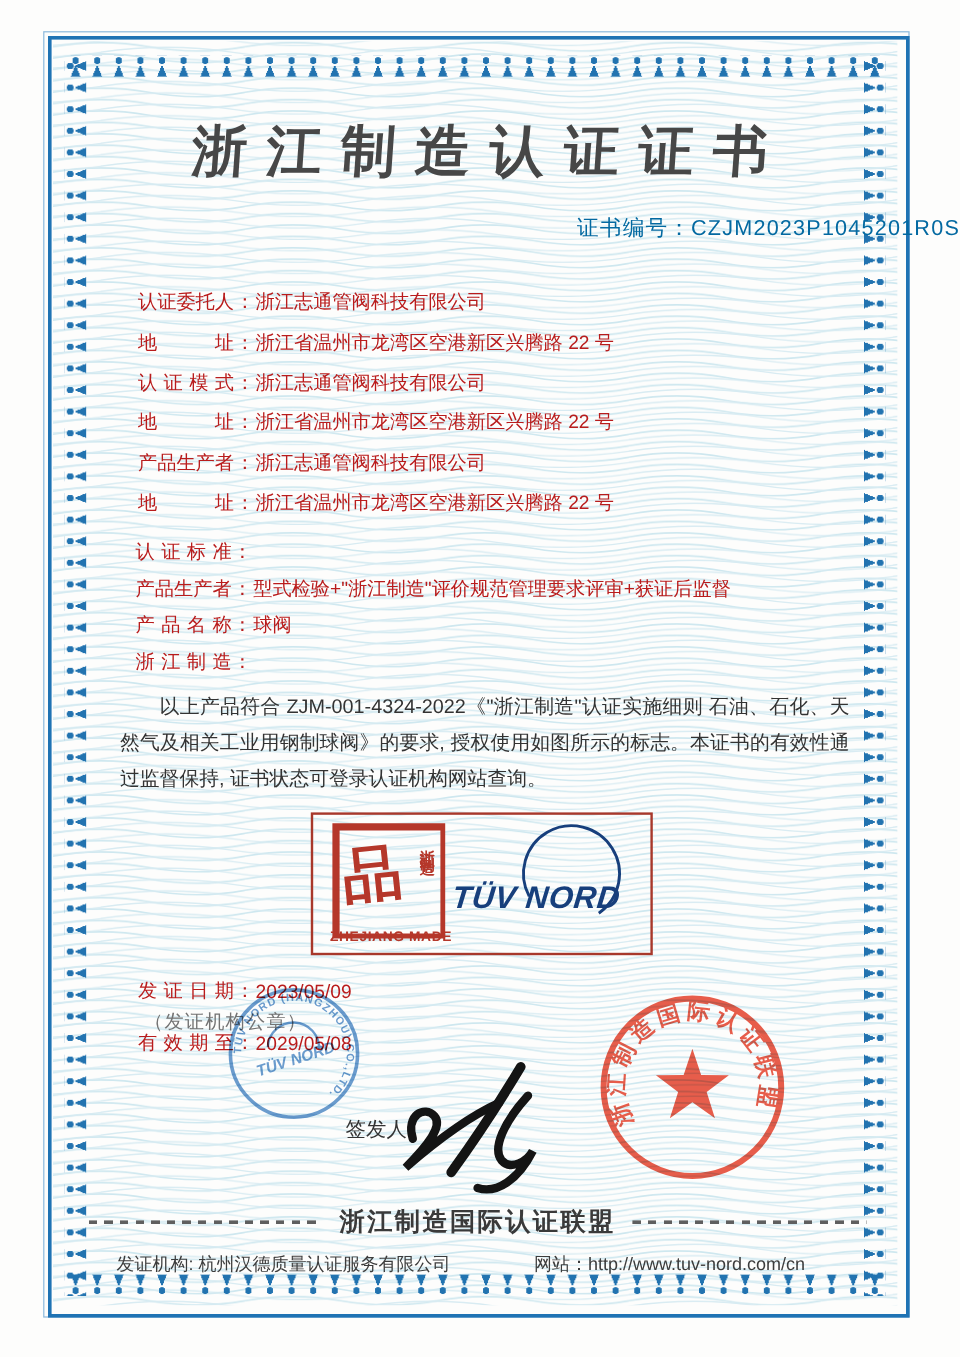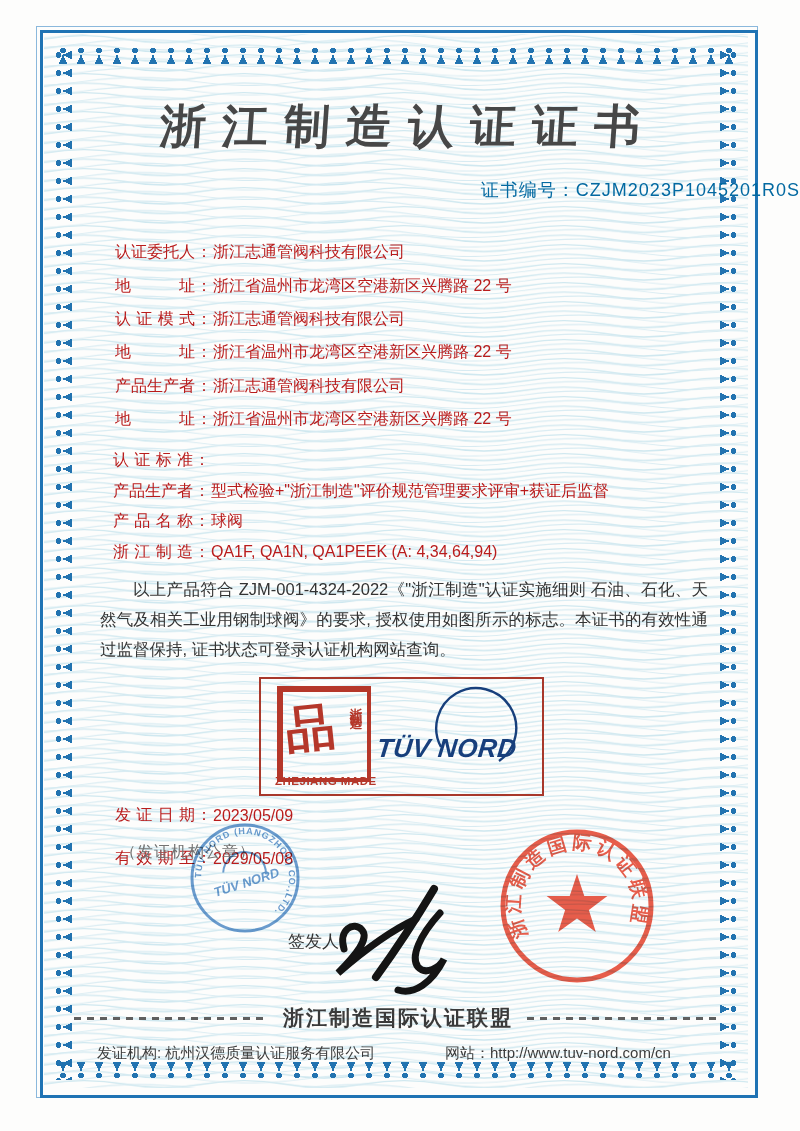--- a/index.html
+++ b/index.html
@@ -41,21 +41,21 @@
 
   .frow{display:flex;align-items:center;font-size:16px;color:#b91c1c;}
   .flabel{display:inline-block;width:80px;text-align:justify;text-align-last:justify;}
   .fcolon{display:inline-block;width:18px;text-align:center;}
   .fvalue{white-space:nowrap;}
   .block1{left:115px;top:236px;}
   .block1 .frow{height:33.4px;}
   .block2{left:113px;top:445px;}
   .block2 .frow{height:30.7px;}
   .dates{left:115px;top:794px;}
-  .dates .frow{height:43px;}
+  .dates .frow{height:43px;align-items:flex-end;}
 
   .statement{left:100px;top:574px;width:608px;font-size:16.5px;line-height:30px;
              text-align:justify;text-indent:2em;color:#333;}
 
   .seal-note{left:120px;top:842px;font-size:16px;color:#737373;letter-spacing:1px;}
   .issuer{left:288px;top:930px;font-size:17px;color:#333;}
 
   
   .logobox{left:259px;top:677px;width:281px;height:115px;border:2px solid #a8382b;background:transparent;}
   .redsq{position:absolute;left:16px;top:7px;width:84px;height:86px;border:4px solid var(--red);
@@ -155,21 +155,20 @@
       <span class="fvalue">型式检验+"浙江制造"评价规范管理要求评审+获证后监督</span>
     </div>
     <div class="frow">
       <span class="flabel">产品名称</span>
       <span class="fcolon">：</span>
       <span class="fvalue">球阀</span>
     </div>
     <div class="frow">
       <span class="flabel">浙江制造</span>
       <span class="fcolon">：</span>
-      <span class="fvalue">QA1F, QA1N, QA1PEEK  (A: 4,34,64,94)</span>
     </div>
   </div>
 
   <div class="abs statement">以上产品符合 ZJM-001-4324-2022《"浙江制造"认证实施细则 石油、石化、天然气及相关工业用钢制球阀》的要求, 授权使用如图所示的标志。本证书的有效性通过监督保持, 证书状态可登录认证机构网站查询。</div>
 
   <div class="abs logobox">
     <div class="redsq">
       <div class="pin-glyph">品</div>
       <div class="vert-cn">浙江制造</div>
     </div>

